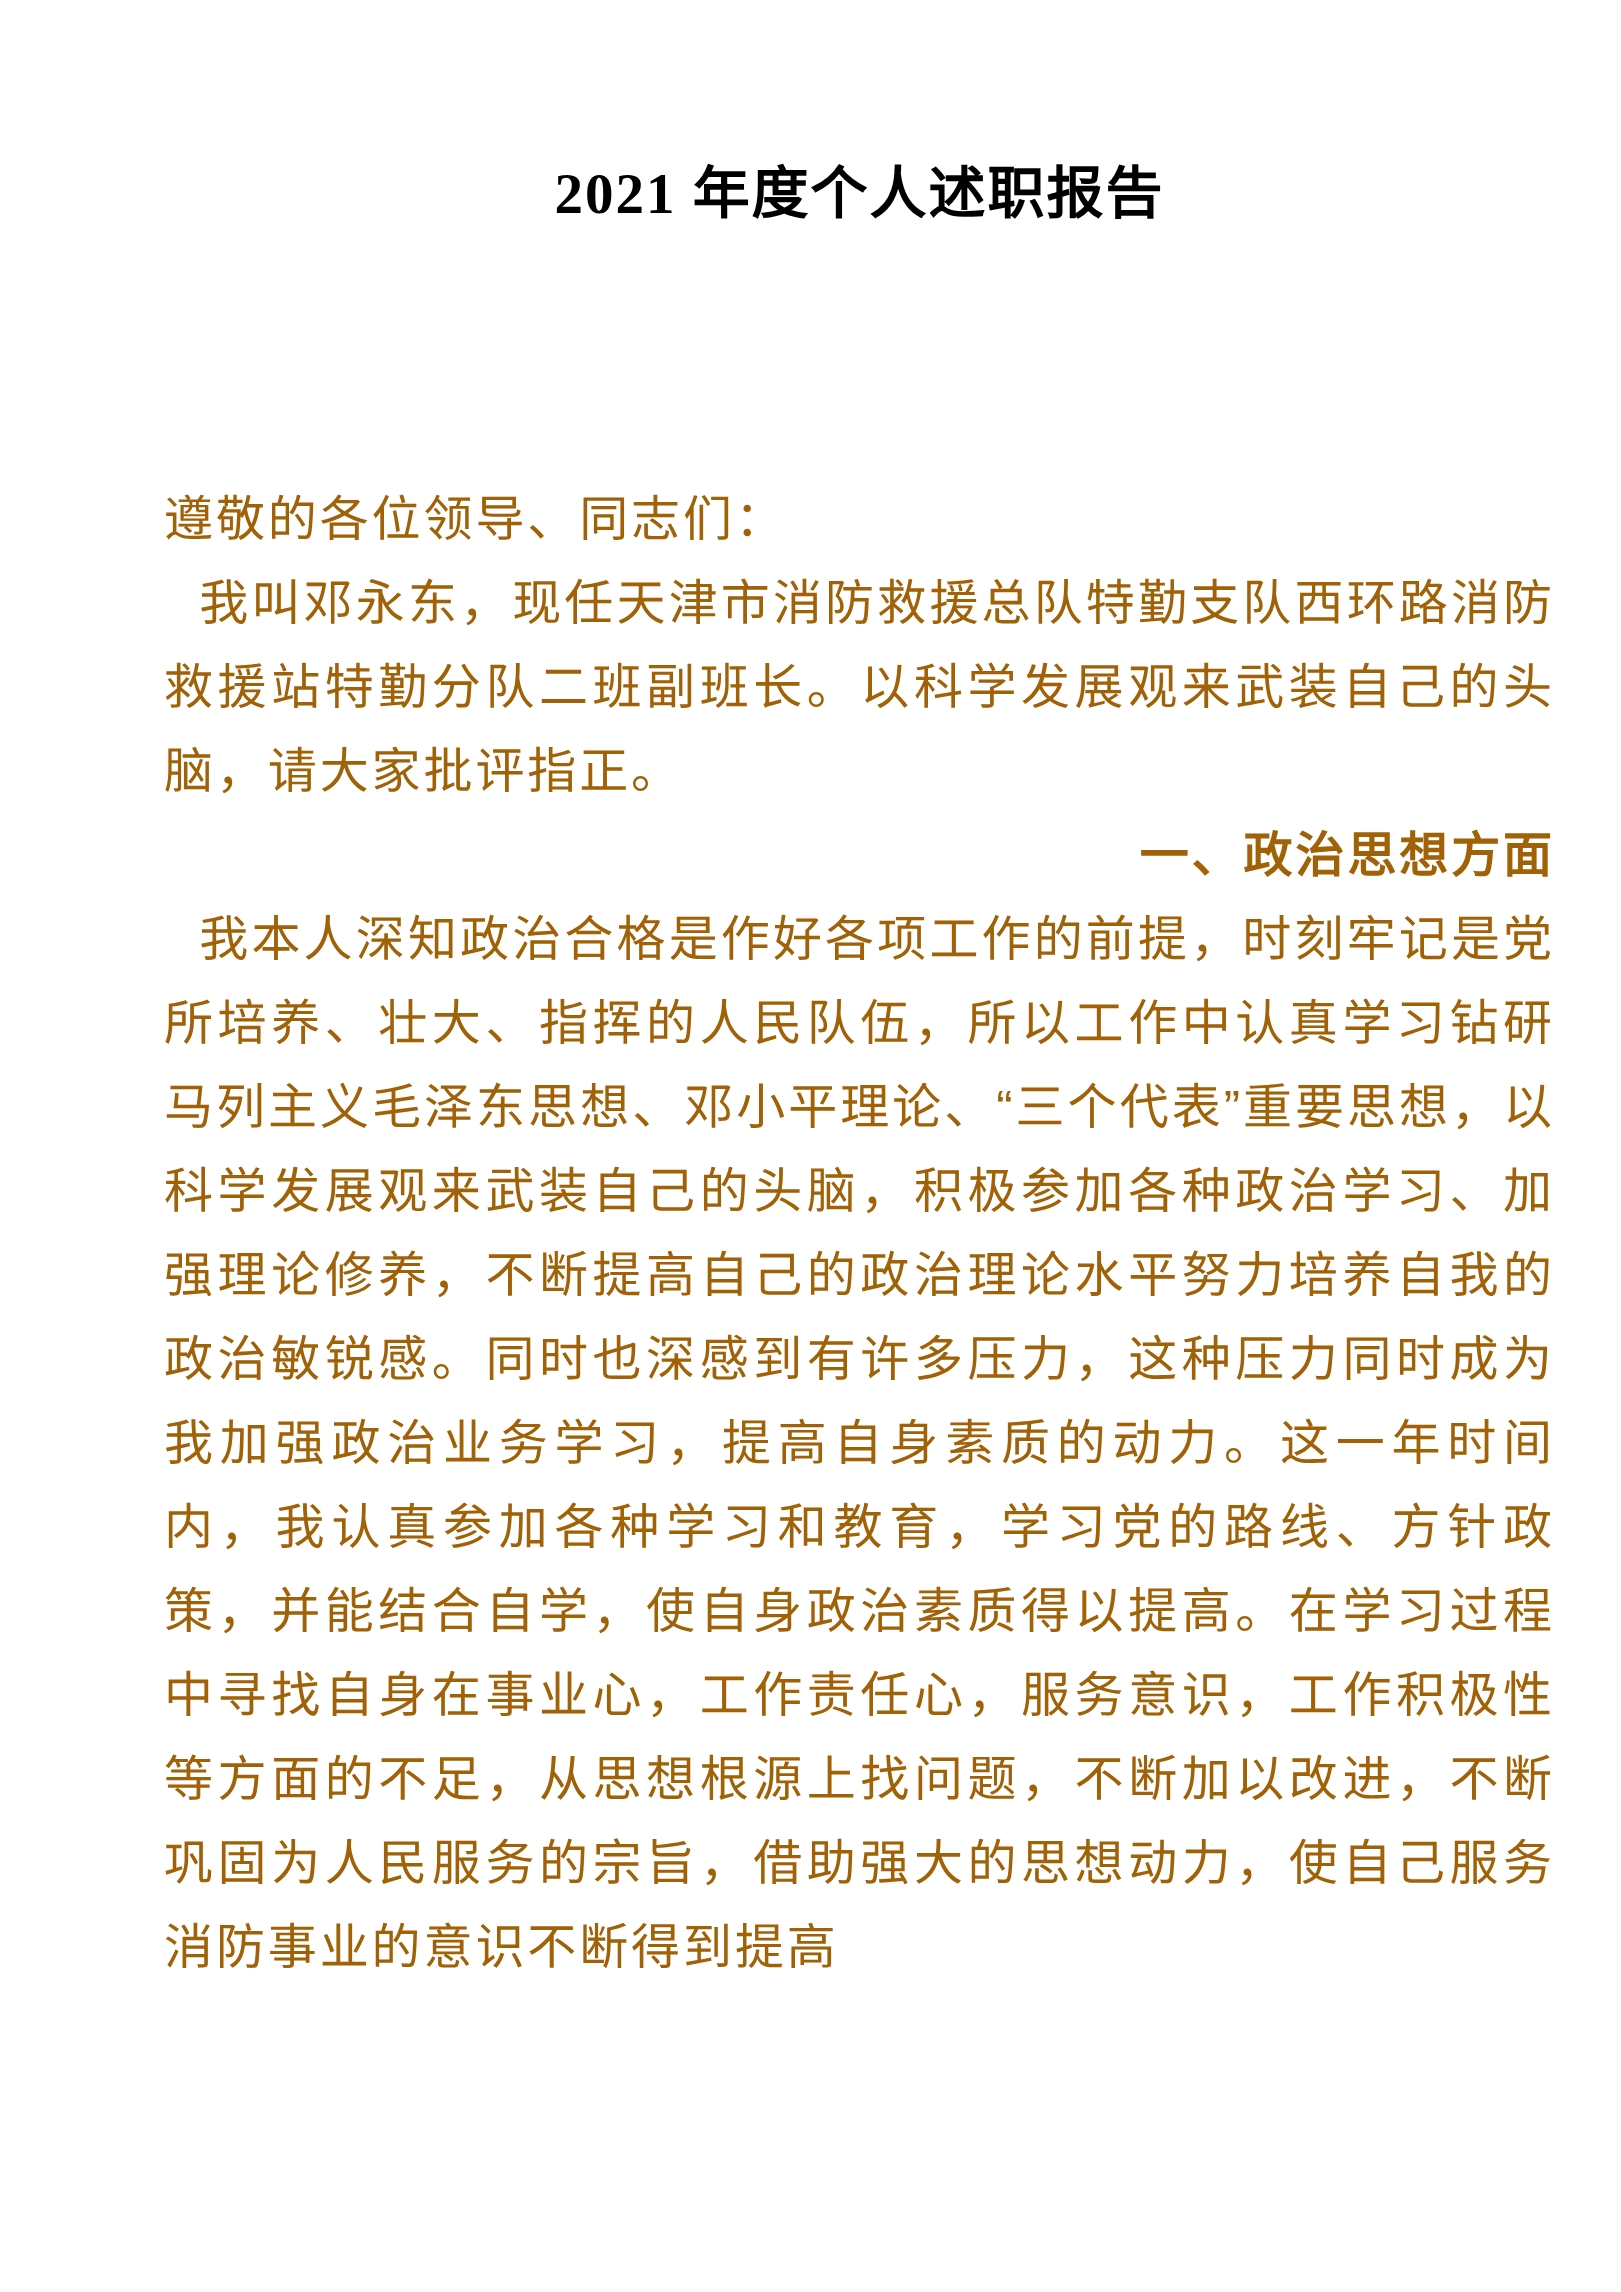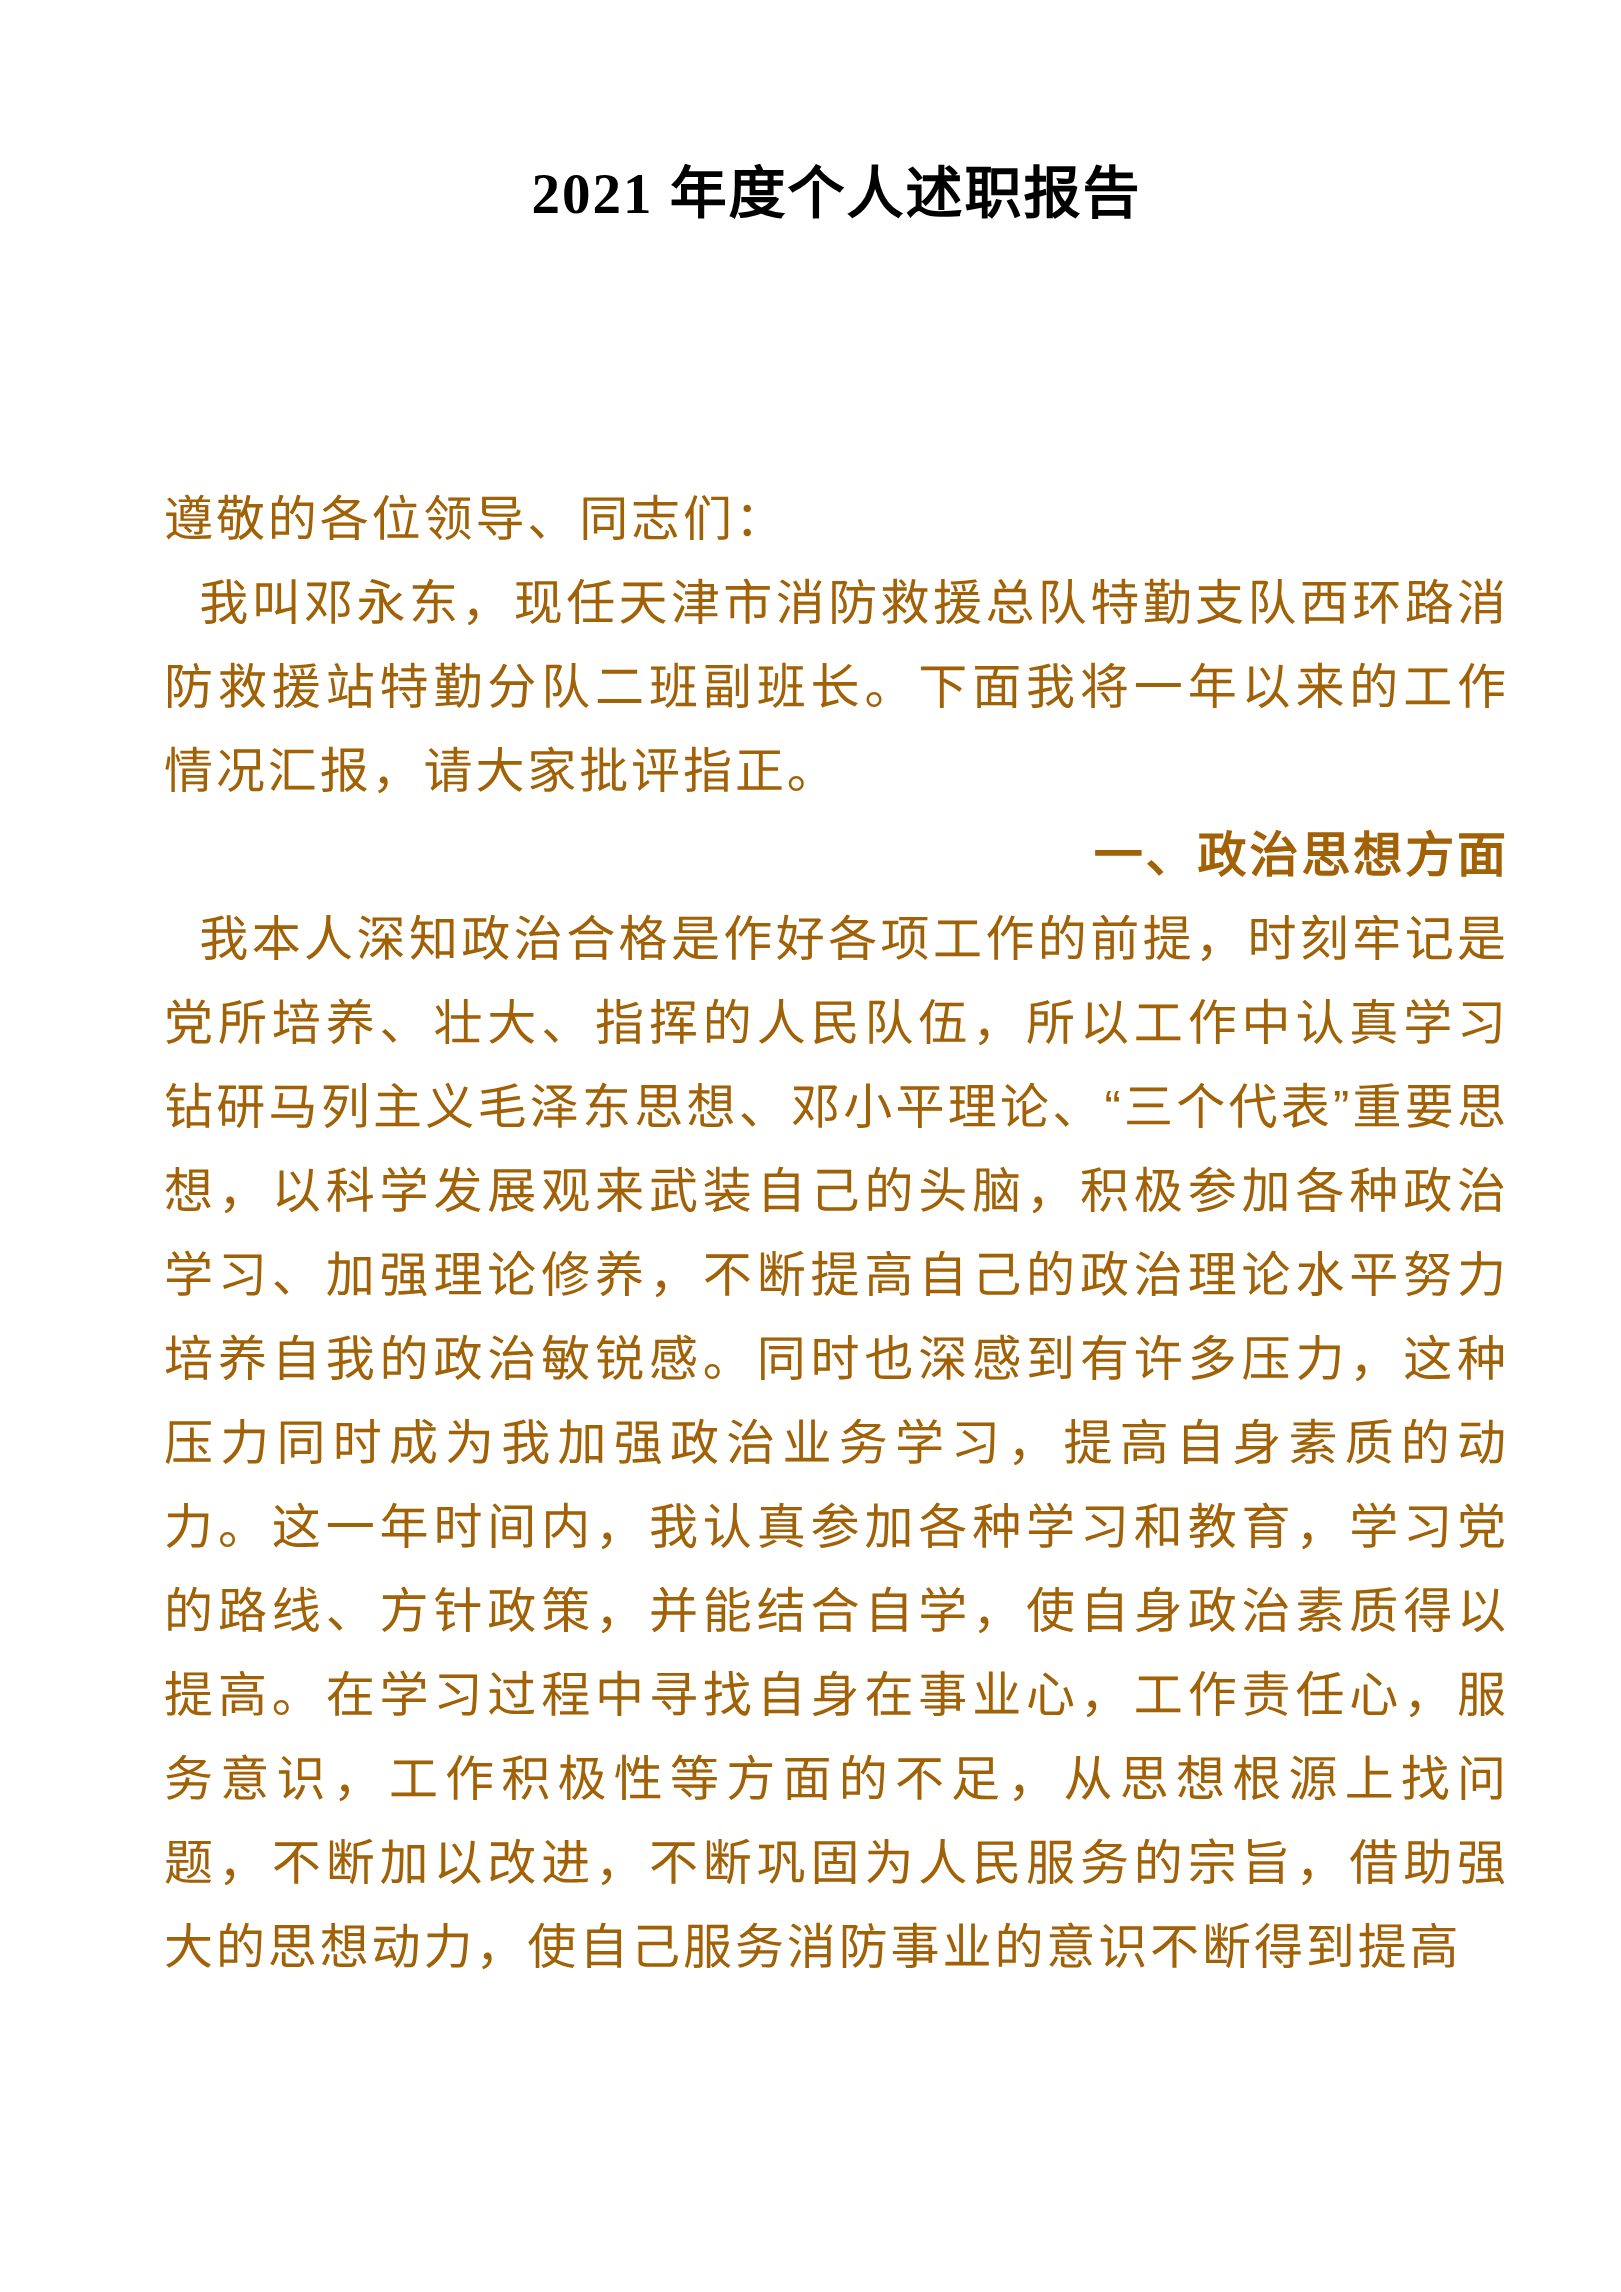--- a/index.html
+++ b/index.html
@@ -7,21 +7,21 @@
     padding: 0;
     background: #ffffff;
   }
   .page {
     position: relative;
     width: 1621px;
     height: 1995px;
     margin: 0 auto;
     background: #ffffff;
     box-sizing: border-box;
-    padding: 149px 112px 0 164px;
+    padding: 149px 66px 0 164px;
     color: #000000;
     overflow: hidden;
   }
   .doc-title {
     margin: 0;
     text-align: center;
     font-family: "Liberation Serif", "DejaVu Serif", serif;
     font-weight: 700;
     font-size: 57px;
     line-height: 90px;
@@ -55,20 +55,20 @@
 </style>
 </head>
 <body>
 
 <div class="page">
   <h1 class="doc-title">2021 年度个人述职报告</h1>
 
   <div class="doc-body">
     <p class="salutation">遵敬的各位领导、同志们：</p>
 
-    <p class="para-indent">我叫邓永东，现任天津市消防救援总队特勤支队西环路消防救援站特勤分队二班副班长。下面我将一年以来的工作情况汇报，请大家批评指正。</p>
+    <p class="para-indent">我叫邓永东，现任天津市消防救援总队特勤支队西环路消防救援站特勤分队二班副班长。以科学发展观来武装自己的头脑，请大家批评指正。</p>
 
     <h2 class="section-heading">一、政治思想方面</h2>
 
     <p class="para-indent">我本人深知政治合格是作好各项工作的前提，时刻牢记是党所培养、壮大、指挥的人民队伍，所以工作中认真学习钻研马列主义毛泽东思想、邓小平理论、“三个代表”重要思想，以科学发展观来武装自己的头脑，积极参加各种政治学习、加强理论修养，不断提高自己的政治理论水平努力培养自我的政治敏锐感。同时也深感到有许多压力，这种压力同时成为我加强政治业务学习，提高自身素质的动力。这一年时间内，我认真参加各种学习和教育，学习党的路线、方针政策，并能结合自学，使自身政治素质得以提高。在学习过程中寻找自身在事业心，工作责任心，服务意识，工作积极性等方面的不足，从思想根源上找问题，不断加以改进，不断巩固为人民服务的宗旨，借助强大的思想动力，使自己服务消防事业的意识不断得到提高</p>
   </div>
 </div>
 
 
 </body></html>

